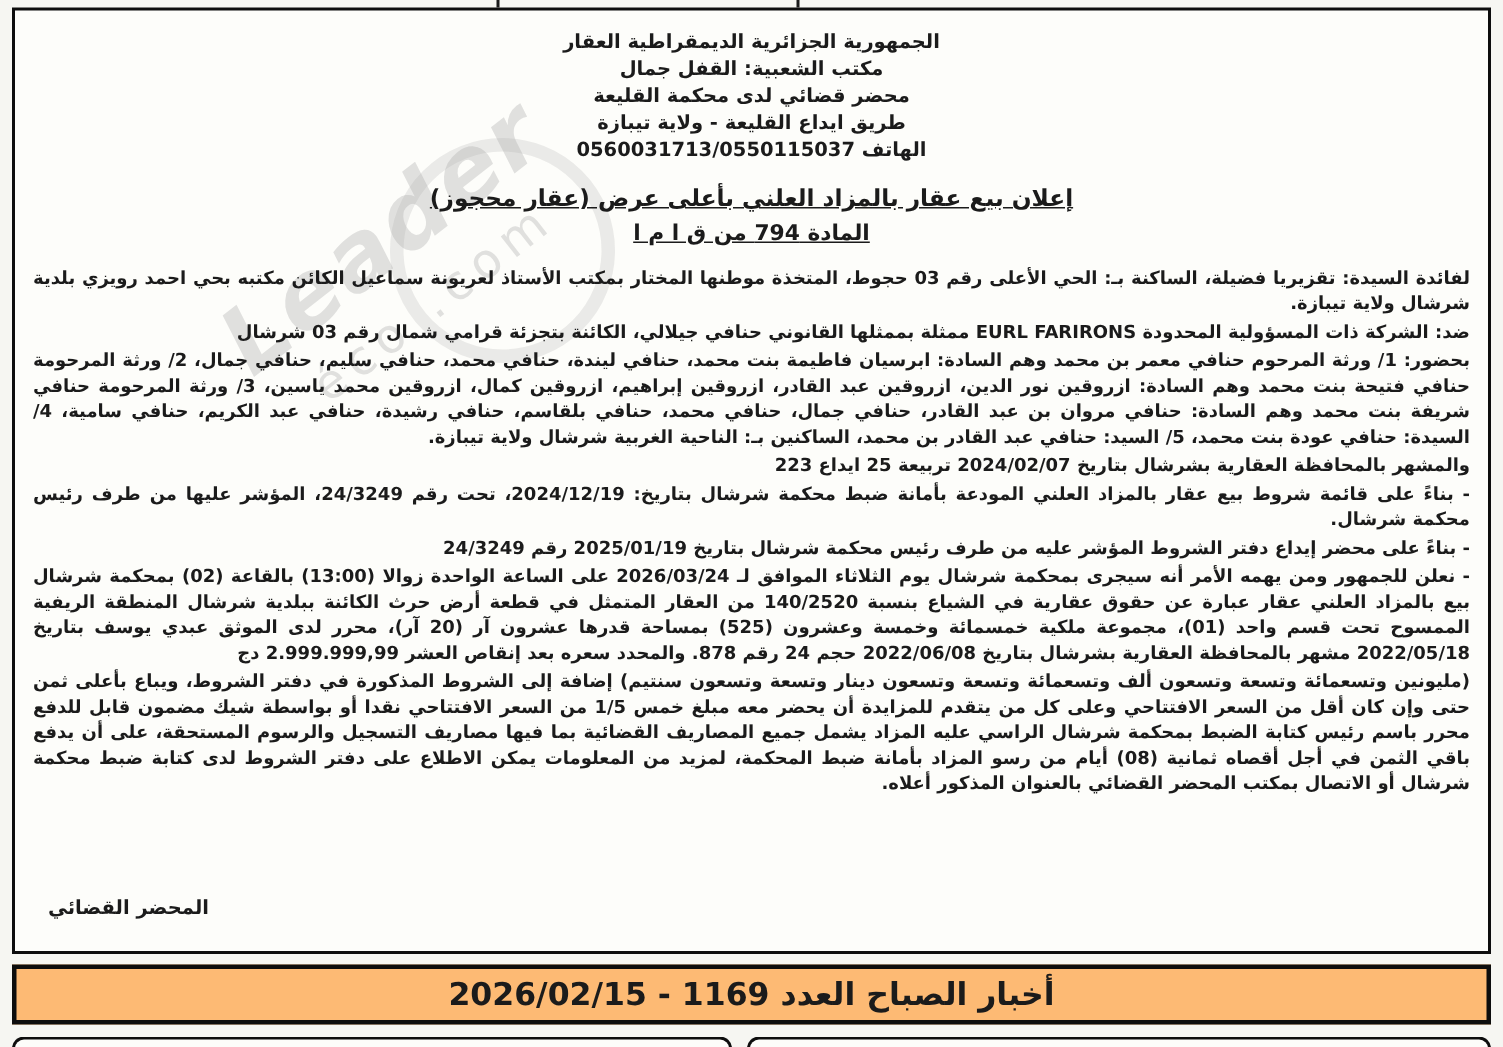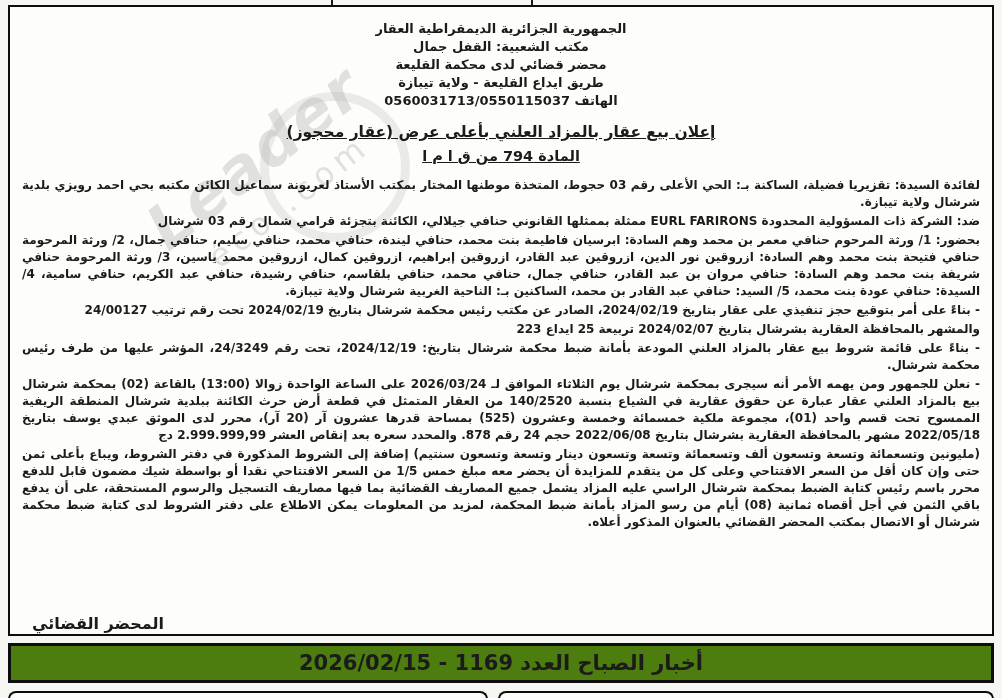--- a/index.html
+++ b/index.html
@@ -25,28 +25,28 @@
   .notice-title { text-align: center; font-weight: bold; margin-top: 13px; }
   .notice-title .t1 { font-size: 15.5px; text-decoration: underline; margin-bottom: 7px; }
   .notice-title .t2 { font-size: 14.5px; text-decoration: underline; }
   .notice-body {
     margin-top: 13px;
     font-size: 12px; font-weight: bold; line-height: 17px;
     text-align: justify; text-justify: inter-word;
   }
   .notice-body p { margin: 2px 0; }
   .signature {
-    position: absolute; left: 22px; bottom: 1px; z-index: 1;
-    font-weight: bold; font-size: 16px;
+    position: absolute; left: 22px; bottom: 21px; z-index: 1;
+    font-weight: bold; font-size: 13px;
   }
   .footer-box {
     position: absolute; left: 8px; top: 643px;
     width: 986px; height: 40px;
     border: 3px solid #0d0d0d;
-    background: #4d7c0f;
+    background: #fdba74;
     display: flex; align-items: center; justify-content: center;
     direction: rtl;
     font-weight: bold; font-size: 21px; letter-spacing: 0.5px;
   }
   .pbox {
     position: absolute; top: 691px; height: 14px;
     border: 2px solid #0d0d0d; border-bottom: none;
     border-radius: 8px 8px 0 0;
     background: #fdfdfa;
   }
@@ -100,23 +100,23 @@
 
       <div class="notice-title">
         <div class="t1">إعلان بيع عقار بالمزاد العلني بأعلى عرض (عقار محجوز)</div>
         <div class="t2">المادة 794 من ق ا م ا</div>
       </div>
 
       <div class="notice-body">
         <p>لفائدة السيدة: تقزيريا فضيلة، الساكنة بـ: الحي الأعلى رقم 03 حجوط، المتخذة موطنها المختار بمكتب الأستاذ لعريونة سماعيل الكائن مكتبه بحي احمد رويزي بلدية شرشال ولاية تيبازة.</p>
         <p>ضد: الشركة ذات المسؤولية المحدودة EURL FARIRONS ممثلة بممثلها القانوني حنافي جيلالي، الكائنة بتجزئة قرامي شمال رقم 03 شرشال</p>
         <p>بحضور: 1/ ورثة المرحوم حنافي معمر بن محمد وهم السادة: ابرسيان فاطيمة بنت محمد، حنافي ليندة، حنافي محمد، حنافي سليم، حنافي جمال، 2/ ورثة المرحومة حنافي فتيحة بنت محمد وهم السادة: ازروقين نور الدين، ازروقين عبد القادر، ازروقين إبراهيم، ازروقين كمال، ازروقين محمد ياسين، 3/ ورثة المرحومة حنافي شريفة بنت محمد وهم السادة: حنافي مروان بن عبد القادر، حنافي جمال، حنافي محمد، حنافي بلقاسم، حنافي رشيدة، حنافي عبد الكريم، حنافي سامية، 4/ السيدة: حنافي عودة بنت محمد، 5/ السيد: حنافي عبد القادر بن محمد، الساكنين بـ: الناحية الغربية شرشال ولاية تيبازة.</p>
-        <p>- بناءً على أمر بتوقيع حجز تنفيذي على عقار بتاريخ 2024/02/19، الصادر عن مكتب رئيس محكمة شرشال بتاريخ 2024/02/19 تحت رقم ترتيب 24/00127</p>
         <p>والمشهر بالمحافظة العقارية بشرشال بتاريخ 2024/02/07 تربيعة 25 ايداع 223</p>
         <p>- بناءً على قائمة شروط بيع عقار بالمزاد العلني المودعة بأمانة ضبط محكمة شرشال بتاريخ: 2024/12/19، تحت رقم 24/3249، المؤشر عليها من طرف رئيس محكمة شرشال.</p>
+        <p>- بناءً على محضر إيداع دفتر الشروط المؤشر عليه من طرف رئيس محكمة شرشال بتاريخ 2025/01/19 رقم 24/3249</p>
         <p>- نعلن للجمهور ومن يهمه الأمر أنه سيجرى بمحكمة شرشال يوم الثلاثاء الموافق لـ 2026/03/24 على الساعة الواحدة زوالا (13:00) بالقاعة (02) بمحكمة شرشال بيع بالمزاد العلني عقار عبارة عن حقوق عقارية في الشياع بنسبة 140/2520 من العقار المتمثل في قطعة أرض حرث الكائنة ببلدية شرشال المنطقة الريفية الممسوح تحت قسم واحد (01)، مجموعة ملكية خمسمائة وخمسة وعشرون (525) بمساحة قدرها عشرون آر (20 آر)، محرر لدى الموثق عبدي يوسف بتاريخ 2022/05/18 مشهر بالمحافظة العقارية بشرشال بتاريخ 2022/06/08 حجم 24 رقم 878. والمحدد سعره بعد إنقاص العشر 2.999.999,99 دج</p>
         <p>(مليونين وتسعمائة وتسعة وتسعون ألف وتسعمائة وتسعة وتسعون دينار وتسعة وتسعون سنتيم) إضافة إلى الشروط المذكورة في دفتر الشروط، ويباع بأعلى ثمن حتى وإن كان أقل من السعر الافتتاحي وعلى كل من يتقدم للمزايدة أن يحضر معه مبلغ خمس 1/5 من السعر الافتتاحي نقدا أو بواسطة شيك مضمون قابل للدفع محرر باسم رئيس كتابة الضبط بمحكمة شرشال الراسي عليه المزاد يشمل جميع المصاريف القضائية بما فيها مصاريف التسجيل والرسوم المستحقة، على أن يدفع باقي الثمن في أجل أقصاه ثمانية (08) أيام من رسو المزاد بأمانة ضبط المحكمة، لمزيد من المعلومات يمكن الاطلاع على دفتر الشروط لدى كتابة ضبط محكمة شرشال أو الاتصال بمكتب المحضر القضائي بالعنوان المذكور أعلاه.</p>
       </div>
 
     </div>
 
     <div class="signature">المحضر القضائي</div>
 
   </div>
 

